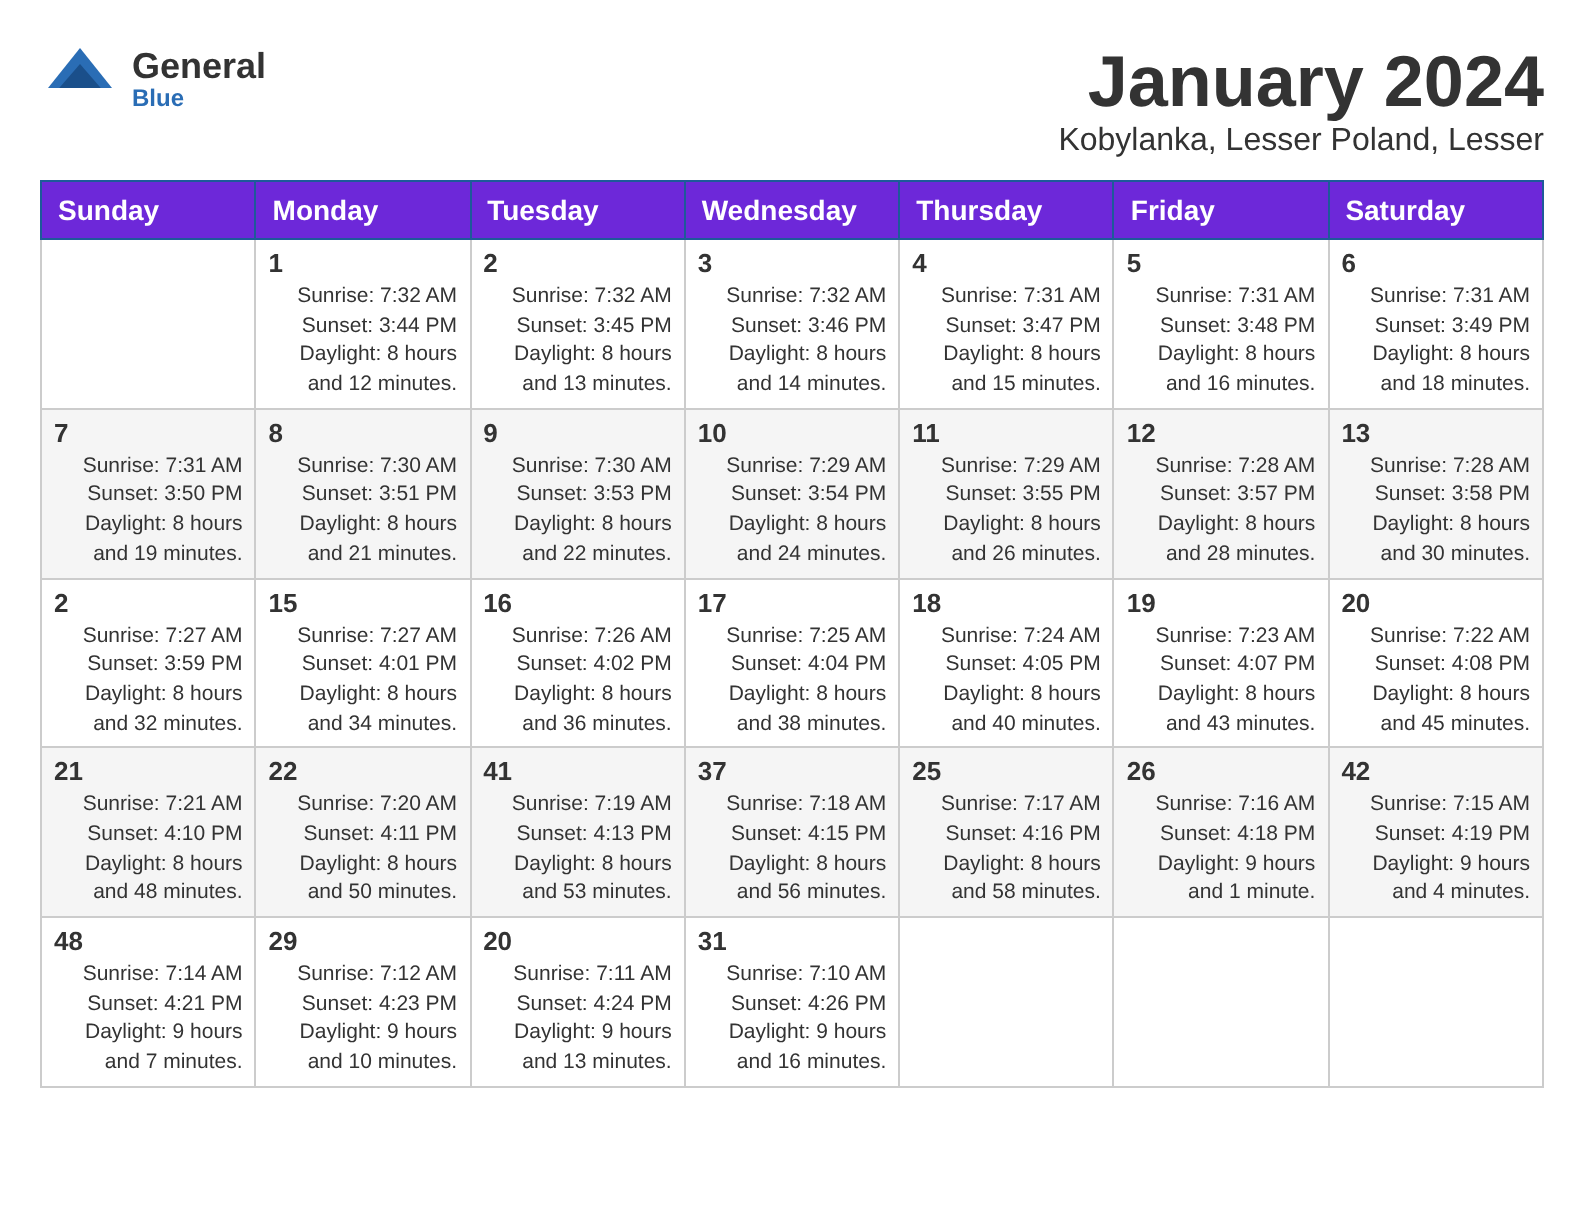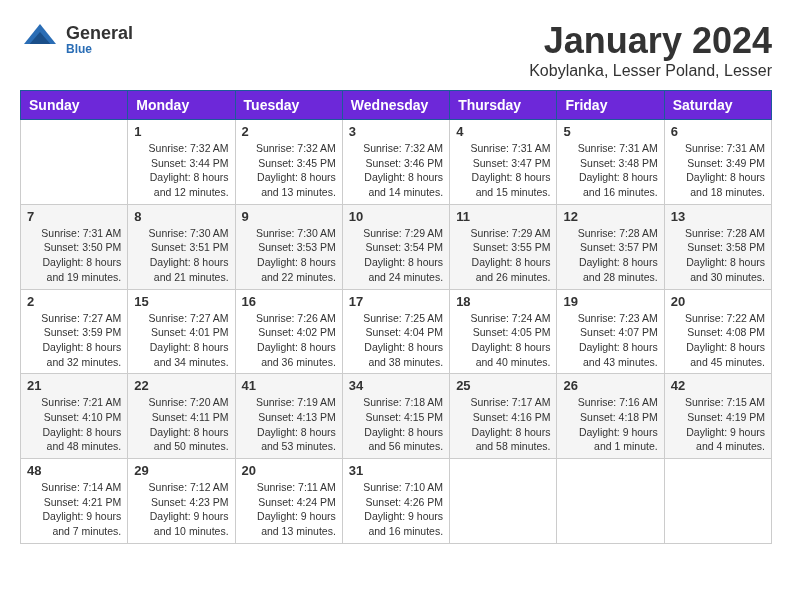--- a/index.html
+++ b/index.html
@@ -270,21 +270,21 @@
             Sunrise: 7:20 AM<br>Sunset: 4:11 PM<br>Daylight: 8 hours and 50 minutes.
           </div>
         </td>
         <td>
           <span class="day-number">41</span>
           <div class="day-info">
             Sunrise: 7:19 AM<br>Sunset: 4:13 PM<br>Daylight: 8 hours and 53 minutes.
           </div>
         </td>
         <td>
-          <span class="day-number">34</span>
+          <span class="day-number">37</span>
           <div class="day-info">
             Sunrise: 7:18 AM<br>Sunset: 4:15 PM<br>Daylight: 8 hours and 56 minutes.
           </div>
         </td>
         <td>
           <span class="day-number">25</span>
           <div class="day-info">
             Sunrise: 7:17 AM<br>Sunset: 4:16 PM<br>Daylight: 8 hours and 58 minutes.
           </div>
         </td>

